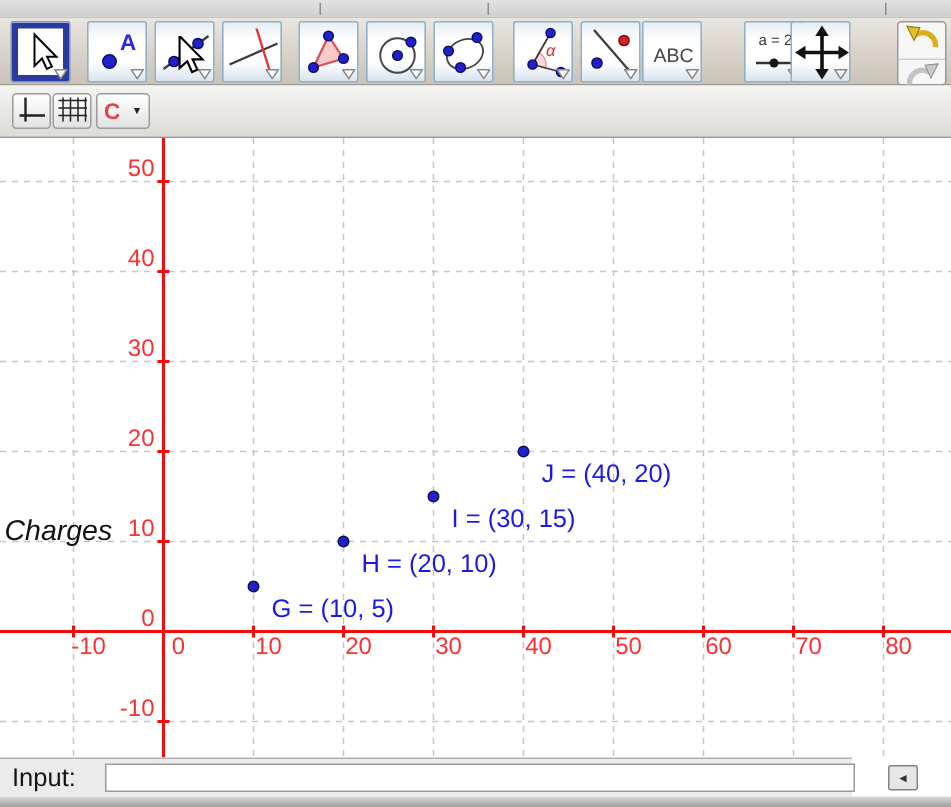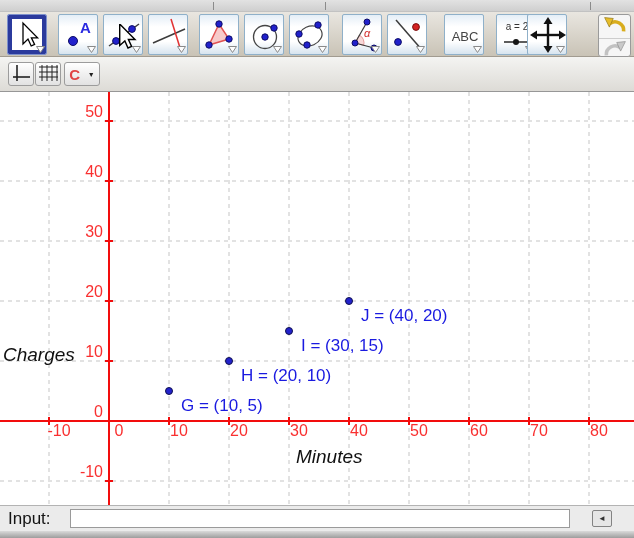--- a/index.html
+++ b/index.html
@@ -25,21 +25,21 @@
   
   .stylebar{position:absolute;left:0;top:57px;width:634px;height:35px;
             background:linear-gradient(#f4f4f2,#dddbd6);border-bottom:1px solid #979797;}
   .sb{position:absolute;top:5px;height:24px;border:1px solid #9c9c9c;border-radius:3px;
       background:linear-gradient(#ffffff,#e2e2e2);cursor:pointer;padding:0;}
   
   .graphics{position:absolute;left:0;top:92px;width:634px;height:413px;background:#ffffff;}
   .graphics svg text{font-family:"Liberation Sans",sans-serif;}
   .axis-title{position:absolute;color:#111;font-size:19px;cursor:default;font-style:italic;}
   
-  .inputbar{position:absolute;left:0;top:505px;width:634px;height:26px;background:#ebebeb;
+  .inputbar{position:absolute;left:0;top:505px;width:568px;height:26px;background:#ebebeb;
             border-top:1px solid #b3b3b3;}
   .inputbar .lbl{position:absolute;left:8px;top:3px;font-size:17px;color:#141414;}
   .inputbar input{position:absolute;left:70px;top:3px;width:500px;height:19px;
                   border:1px solid #9a9a9a;background:#fff;font-size:13px;padding:0 3px;
                   font-family:"Liberation Sans",sans-serif;}
   .inputbar .tgl{position:absolute;left:592px;top:4px;width:20px;height:17px;font-size:8px;
                  color:#333;background:#e6e6e6;border:1px solid #838383;border-radius:2px;
                  line-height:14px;text-align:center;padding:0;cursor:pointer;}
   .botstrip{position:absolute;left:0;top:531px;width:634px;height:7px;
             background:linear-gradient(#dadada,#9d9d9d);}
@@ -152,21 +152,21 @@
       <svg class="icon" width="38" height="38" viewBox="0 0 38 38">
         <line x1="7" y1="4" x2="33" y2="34" stroke="#3c3c3c" stroke-width="1.5"></line>
         <circle cx="9" cy="26" r="3.4" fill="#2121cc" stroke="#0d0d66"></circle>
         <circle cx="27" cy="11" r="3.4" fill="#d42222" stroke="#7a0f0f"></circle>
       </svg>
       <svg class="dd" width="9" height="7" viewBox="0 0 9 7">
           <polygon points="0.5,0.5 8.5,0.5 4.5,6.5" fill="#fdfdfd" stroke="#8a8a8a"></polygon>
         </svg>
     </button>
 
-    <button class="tb" style="left:444px">
+    <button class="tb" style="left:428px">
       <svg class="icon" width="38" height="38" viewBox="0 0 38 38">
         <text x="19" y="25" font-size="13" fill="#444" text-anchor="middle">ABC</text>
       </svg>
       <svg class="dd" width="9" height="7" viewBox="0 0 9 7">
           <polygon points="0.5,0.5 8.5,0.5 4.5,6.5" fill="#fdfdfd" stroke="#8a8a8a"></polygon>
         </svg>
     </button>
 
     <button class="tb" style="left:496px">
       <svg class="icon" width="38" height="38" viewBox="0 0 38 38">
@@ -292,21 +292,20 @@
         <circle cx="169" cy="299" r="3.5" fill="#2222cc" stroke="#10104f" stroke-width="1"></circle>
         <text x="181" y="319" fill="#1a1ae0" font-size="17">G = (10, 5)</text>
         <circle cx="229" cy="269" r="3.5" fill="#2222cc" stroke="#10104f" stroke-width="1"></circle>
         <text x="241" y="289" fill="#1a1ae0" font-size="17">H = (20, 10)</text>
         <circle cx="289" cy="239" r="3.5" fill="#2222cc" stroke="#10104f" stroke-width="1"></circle>
         <text x="301" y="259" fill="#1a1ae0" font-size="17">I = (30, 15)</text>
         <circle cx="349" cy="209" r="3.5" fill="#2222cc" stroke="#10104f" stroke-width="1"></circle>
         <text x="361" y="229" fill="#1a1ae0" font-size="17">J = (40, 20)</text>
       </svg>
     <div class="axis-title" style="left:3px;top:252px">Charges</div>
-    <div class="axis-title" style="left:296px;top:354px">Minutes</div>
   </div>
 
   <svg class="cursor" width="22" height="30" viewBox="0 0 15 21">
     <polygon points="1,0 1,15 4.6,11.8 6.8,16.8 9.3,15.7 7.1,10.9 11.7,10.9" fill="#ffffff" stroke="#000" stroke-width="1"></polygon>
   </svg>
 
   <div class="inputbar">
     <span class="lbl">Input:</span>
     <input type="text" value="" style="">
     <button class="tgl">

